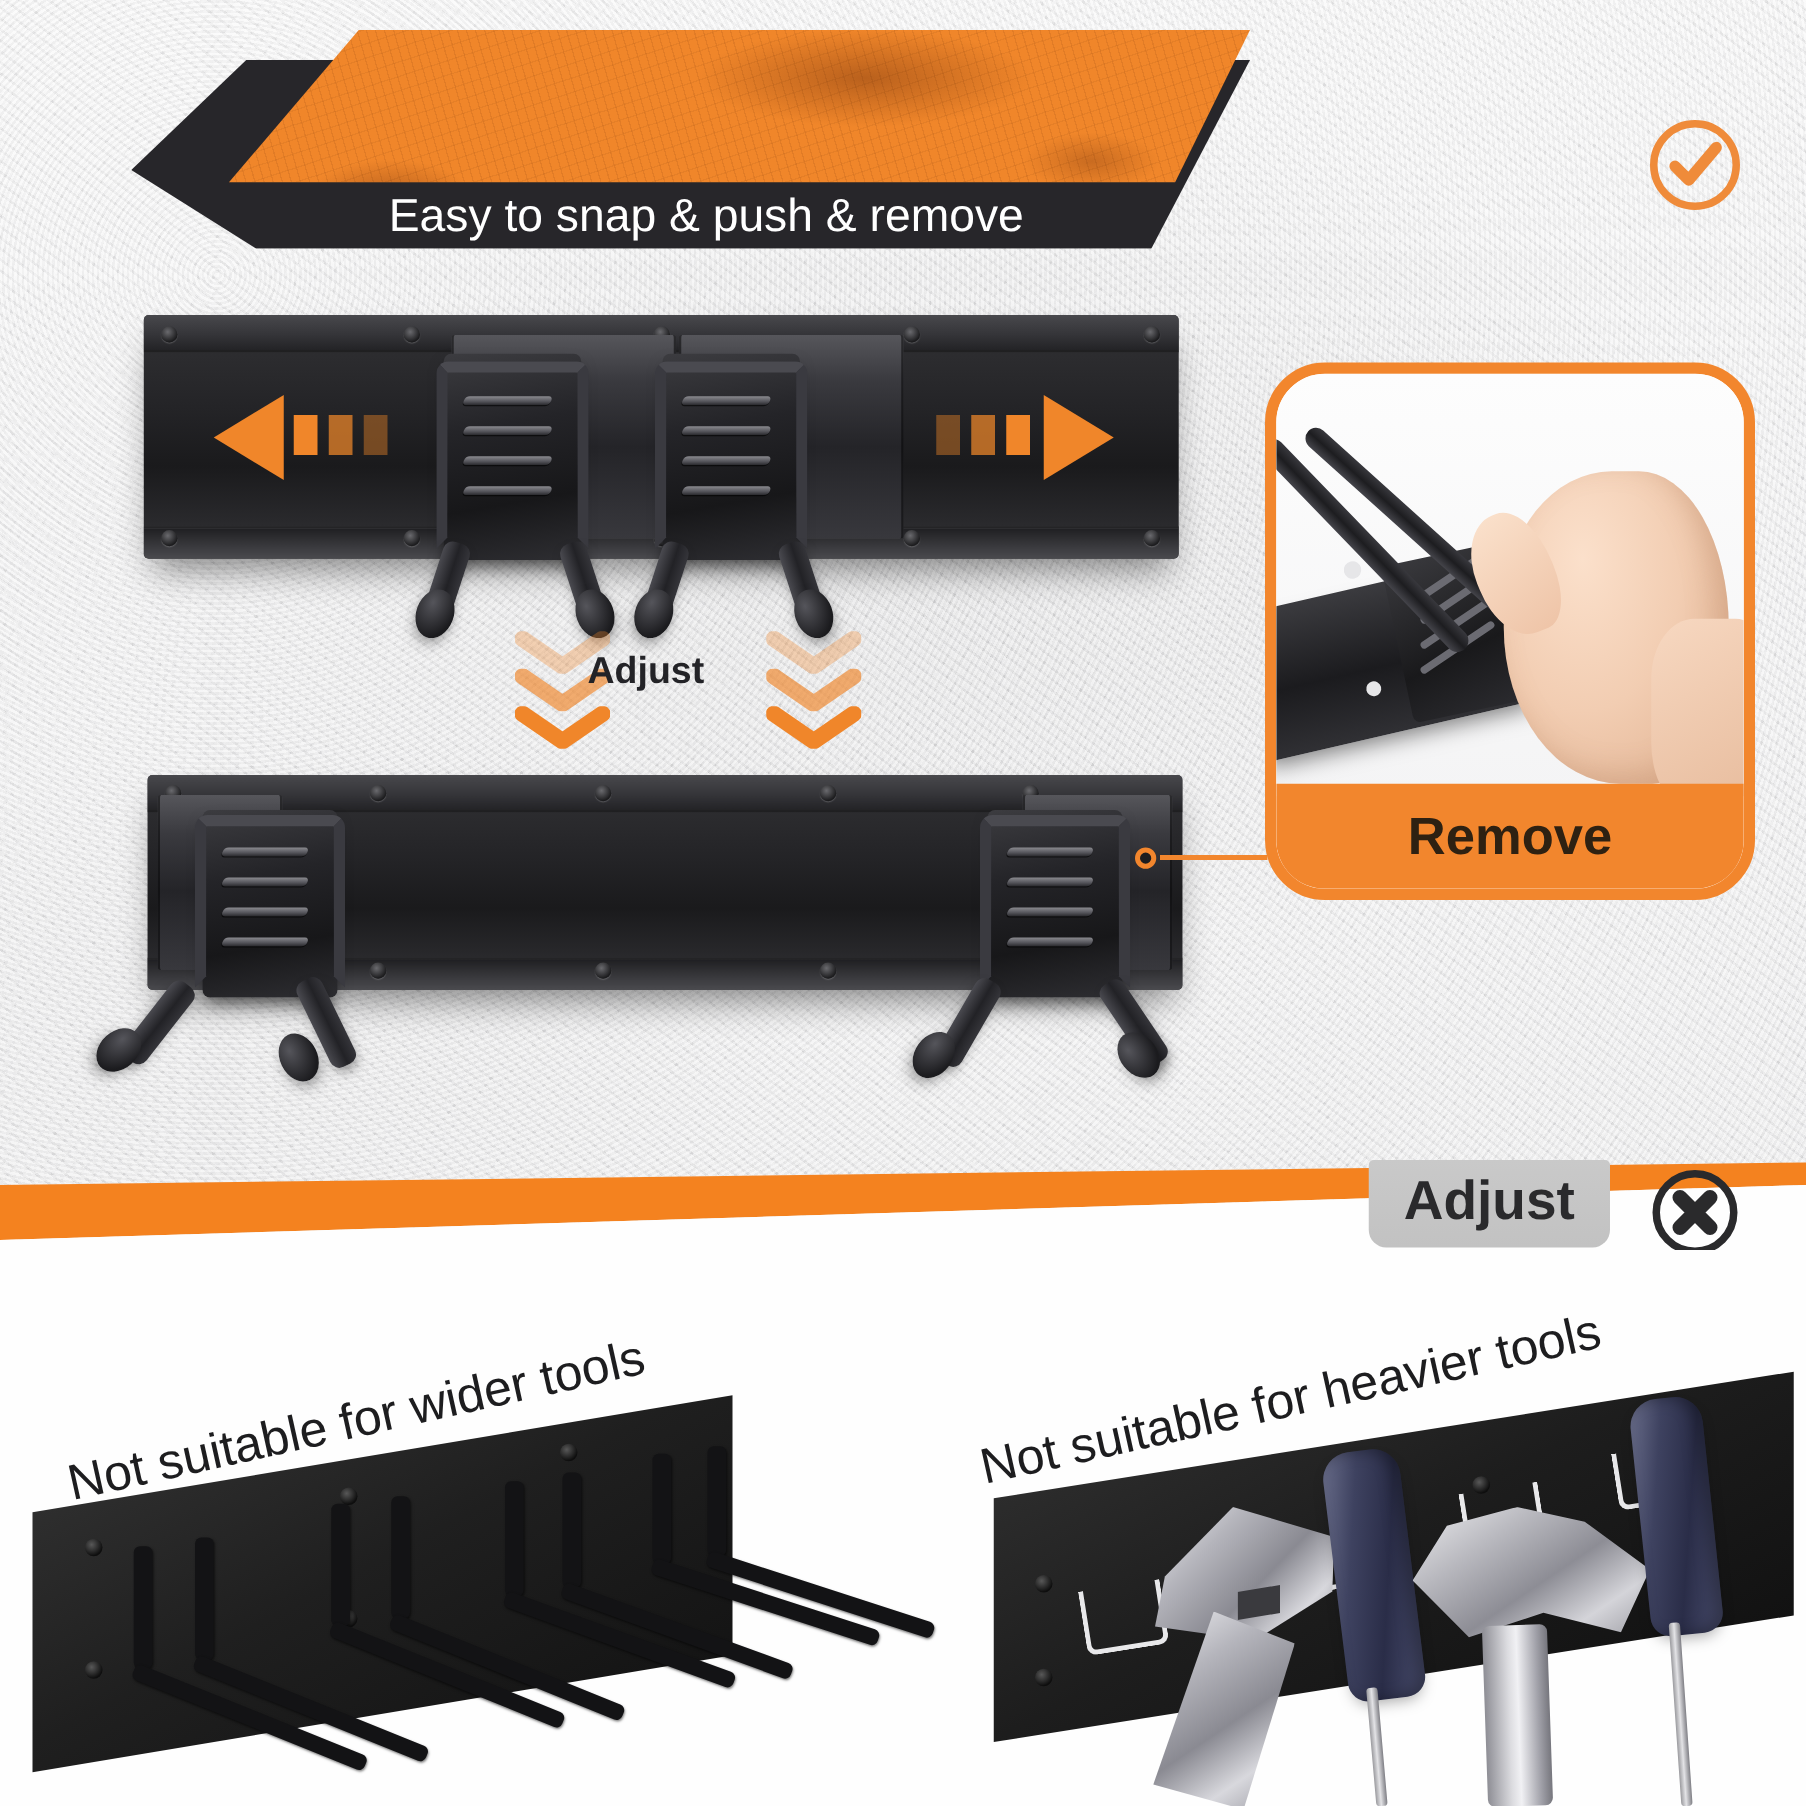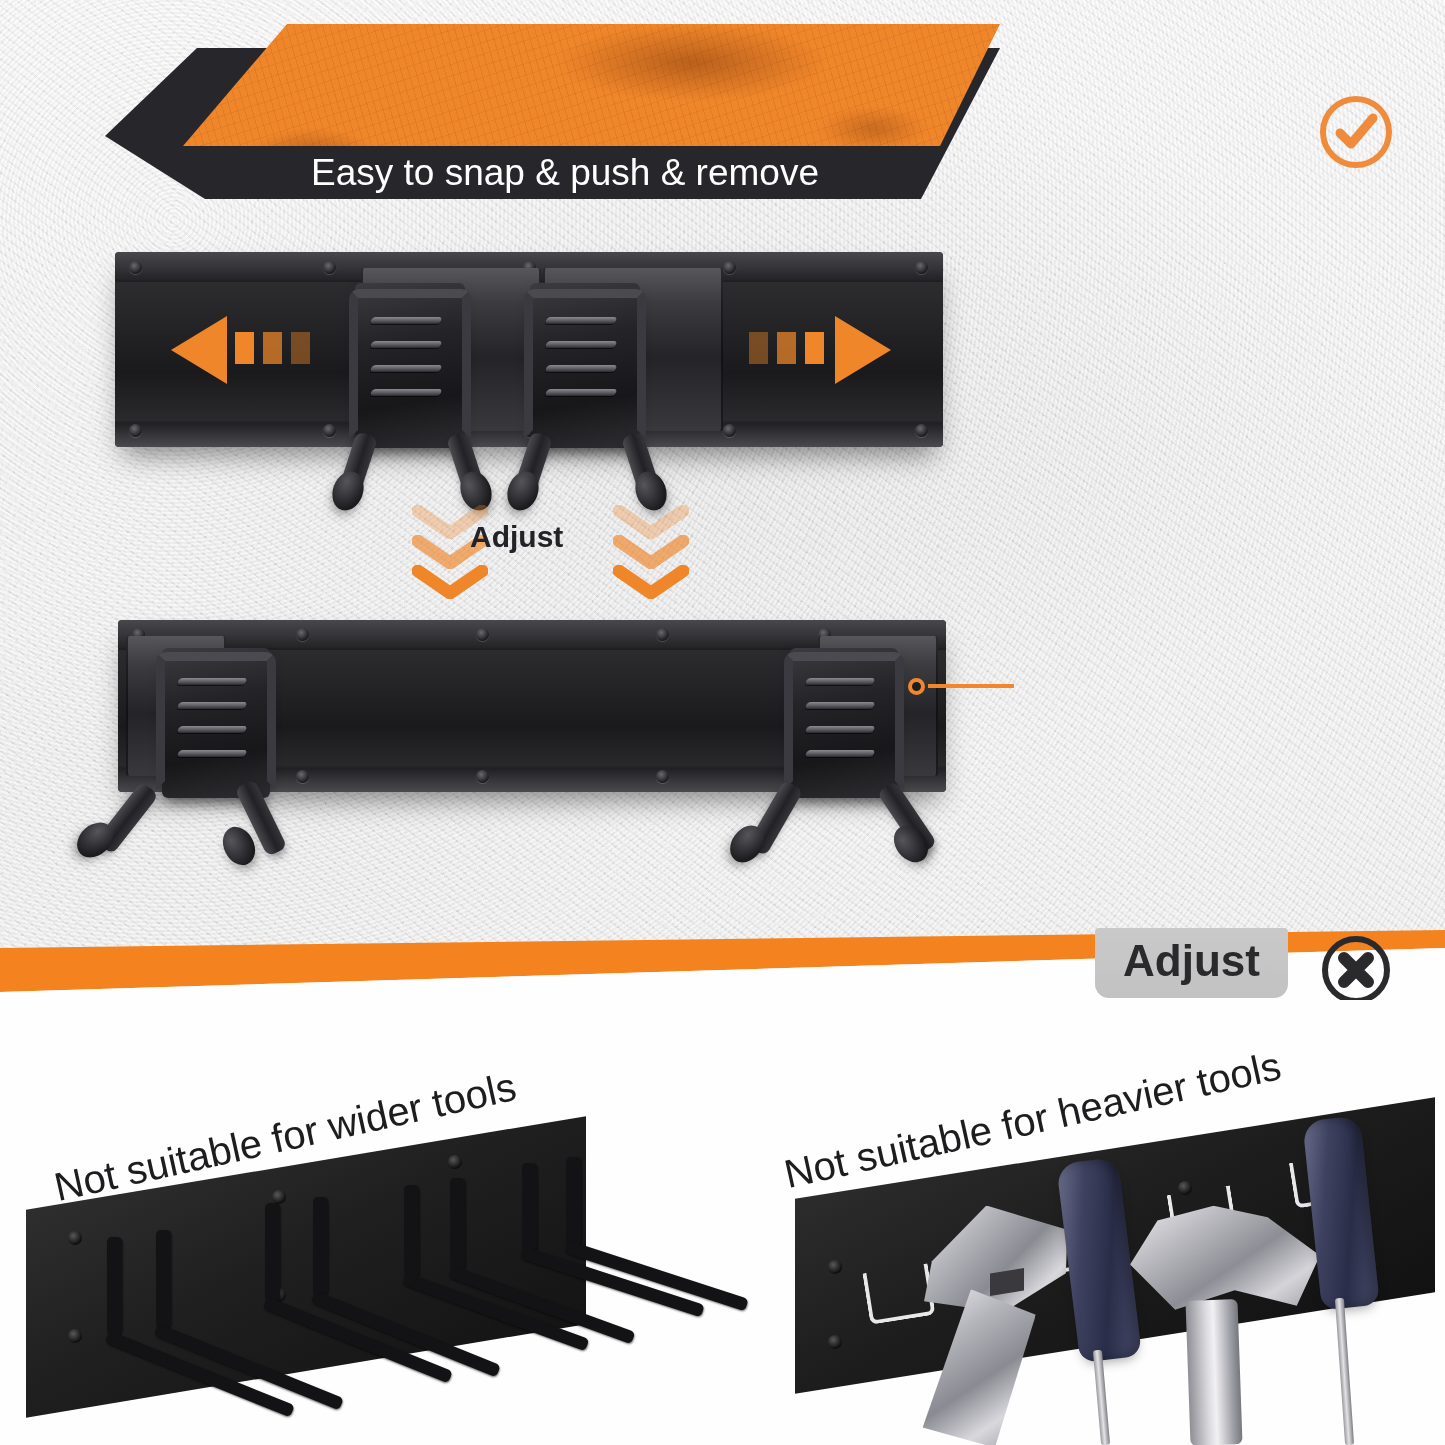--- a/index.html
+++ b/index.html
@@ -397,20 +397,72 @@
     <div class="hook-frame" style="left:-6px; top:4px; width:120px; height:138px;"></div>
     <div class="prong" style="left:-26px; top:132px; width:22px; height:76px; transform:rotate(30deg);"></div>
     <div class="prong" style="left:106px; top:132px; width:22px; height:76px; transform:rotate(-34deg);"></div>
     <div class="prong-tip" style="left:-58px; top:176px; transform:rotate(36deg);"></div>
     <div class="prong-tip" style="left:106px; top:176px; transform:rotate(-38deg);"></div>
   </div>
 
   <div class="leader-dot" style="left:908px; top:678px;"></div>
   <div class="leader-line" style="left:928px; top:684px; width:86px; height:4px;"></div>
 
+  <div class="remove-panel">
+    <div class="remove-photo">
+
+      <div style="position:absolute; left:-30px; top:168px; width:230px; height:120px;
+                  background:linear-gradient(180deg,#3b3b3f,#1b1b1e 55%,#303034);
+                  transform: rotate(-13deg); border-radius:4px;
+                  box-shadow:0 10px 18px -6px rgba(0,0,0,.5);"></div>
+      <div style="position:absolute; left:54px; top:150px; width:14px; height:14px; border-radius:50%;
+                  background:#e6e6e8; transform:rotate(-13deg);"></div>
+      <div style="position:absolute; left:72px; top:246px; width:12px; height:12px; border-radius:50%;
+                  background:#e6e6e8; transform:rotate(-13deg);"></div>
+
+      <div style="position:absolute; left:96px; top:142px; width:106px; height:128px;
+                  background:linear-gradient(165deg,#3a3a3e,#19191b 60%,#2c2c30);
+                  transform: rotate(-12deg); border-radius:6px;"></div>
+      <div style="position:absolute; left:110px; top:156px; width:70px; height:6px; border-radius:3px;
+                  background:#6b6b72; transform:rotate(-34deg);"></div>
+      <div style="position:absolute; left:110px; top:176px; width:70px; height:6px; border-radius:3px;
+                  background:#6b6b72; transform:rotate(-34deg);"></div>
+      <div style="position:absolute; left:110px; top:196px; width:70px; height:6px; border-radius:3px;
+                  background:#6b6b72; transform:rotate(-34deg);"></div>
+      <div style="position:absolute; left:110px; top:216px; width:70px; height:6px; border-radius:3px;
+                  background:#6b6b72; transform:rotate(-34deg);"></div>
+
+      <div style="position:absolute; left:142px; top:-10px; width:18px; height:230px;
+                  background:linear-gradient(90deg,#44444a,#1d1d20,#38383d); border-radius:9px;
+                  transform: rotate(-44deg); transform-origin: bottom center;"></div>
+      <div style="position:absolute; left:188px; top:-30px; width:17px; height:230px;
+                  background:linear-gradient(90deg,#44444a,#1d1d20,#38383d); border-radius:9px;
+                  transform: rotate(-48deg); transform-origin: bottom center;"></div>
+
+      <div style="position:absolute; left:196px; top:230px; width:88px; height:17px;
+                  background:linear-gradient(180deg,#46464c,#1c1c1f); border-radius:9px;
+                  transform: rotate(12deg);"></div>
+      <div style="position:absolute; left:268px; top:210px; width:17px; height:48px;
+                  background:linear-gradient(90deg,#46464c,#1c1c1f); border-radius:9px;
+                  transform: rotate(-16deg);"></div>
+
+      <div style="position:absolute; left:182px; top:78px; width:180px; height:250px;
+                  background: radial-gradient(ellipse at 35% 28%, #fbe0cb 0%, #f2cdb2 48%, #e3b595 88%);
+                  border-radius: 48% 40% 34% 52% / 44% 50% 44% 50%;
+                  box-shadow: inset -10px -8px 22px rgba(180,128,95,.35);"></div>
+      <div style="position:absolute; left:160px; top:110px; width:62px; height:100px;
+                  background: linear-gradient(160deg,#fbe2cd,#eec3a6);
+                  border-radius: 50% 44% 36% 48% / 46% 52% 44% 48%;
+                  transform: rotate(-22deg);"></div>
+      <div style="position:absolute; left:300px; top:196px; width:96px; height:150px;
+                  background: linear-gradient(150deg,#f7d8c1,#e7bb9c);
+                  border-radius: 36% 30% 22% 30% / 32% 26% 30% 34%;"></div>
+    </div>
+    <div class="remove-footer">Remove</div>
+  </div>
 
   <svg class="wedge" viewBox="0 0 1445 1000" preserveAspectRatio="none">
     <polygon points="0,948 1445,930 1445,948 0,992" fill="#F4821F"></polygon>
     <polygon points="0,992 1445,948 1445,1000 0,1000" fill="#FEFEFE"></polygon>
   </svg>
 
 
   <div class="others-badge">Adjust</div>
   <svg class="x-circle" viewBox="0 0 76 76">
     <circle cx="38" cy="38" r="31" fill="none" stroke="#2a2a2c" stroke-width="6"></circle>

